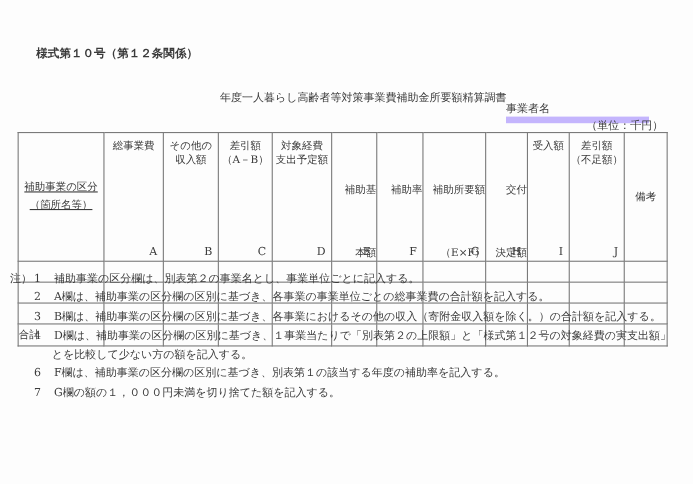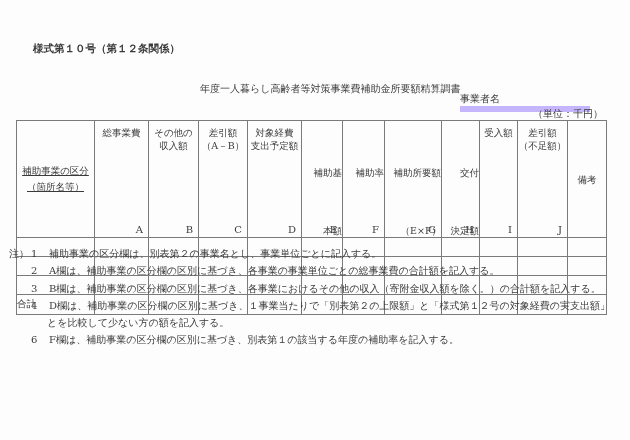--- a/index.html
+++ b/index.html
@@ -186,13 +186,16 @@
   </div>
   <div class="note-line">
     <span class="note-indent"></span><span class="note-num">4</span><span>D欄は、補助事業の区分欄の区別に基づき、１事業当たりで「別表第２の上限額」と「様式第１２号の対象経費の実支出額」</span>
   </div>
   <div class="note-line">
     <span class="cont-indent"></span><span>とを比較して少ない方の額を記入する。</span>
   </div>
   <div class="note-line">
     <span class="note-indent"></span><span class="note-num">6</span><span>F欄は、補助事業の区分欄の区別に基づき、別表第１の該当する年度の補助率を記入する。</span>
   </div>
+  <div class="note-line">
+    <span class="note-indent"></span><span class="note-num">7</span><span>G欄の額の１，０００円未満を切り捨てた額を記入する。</span>
+  </div>
 </div>
 
 </body></html>

